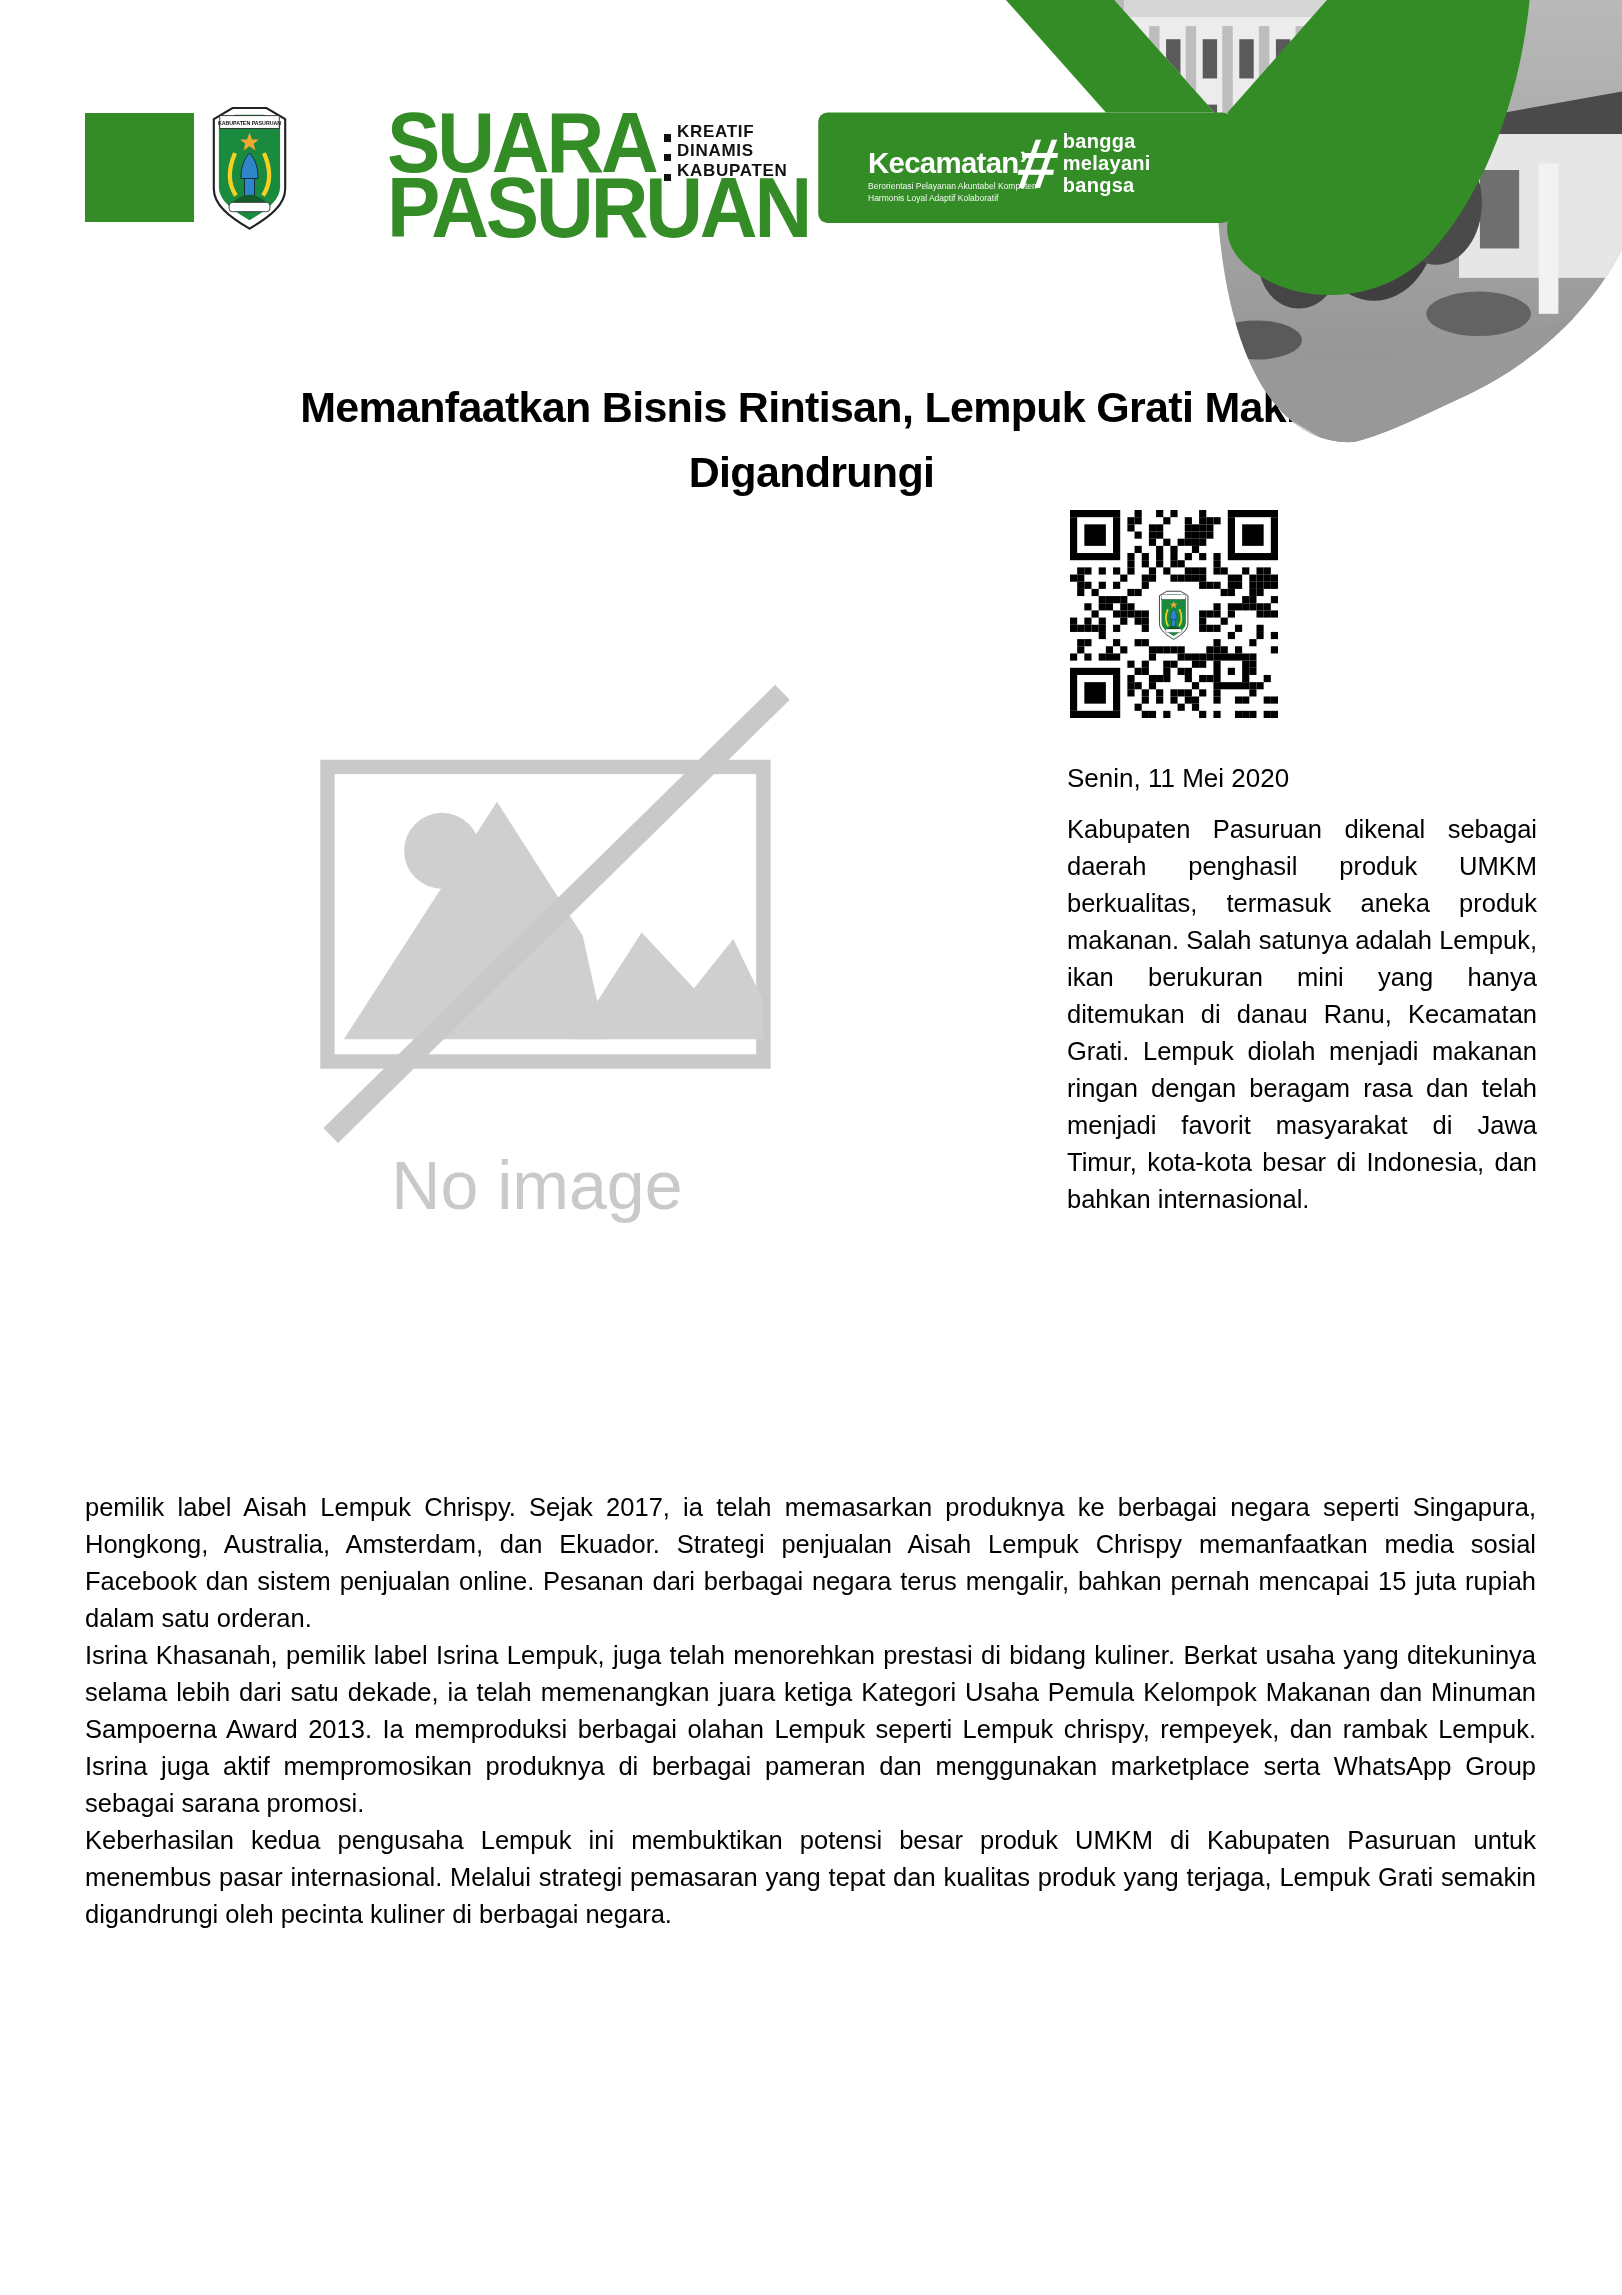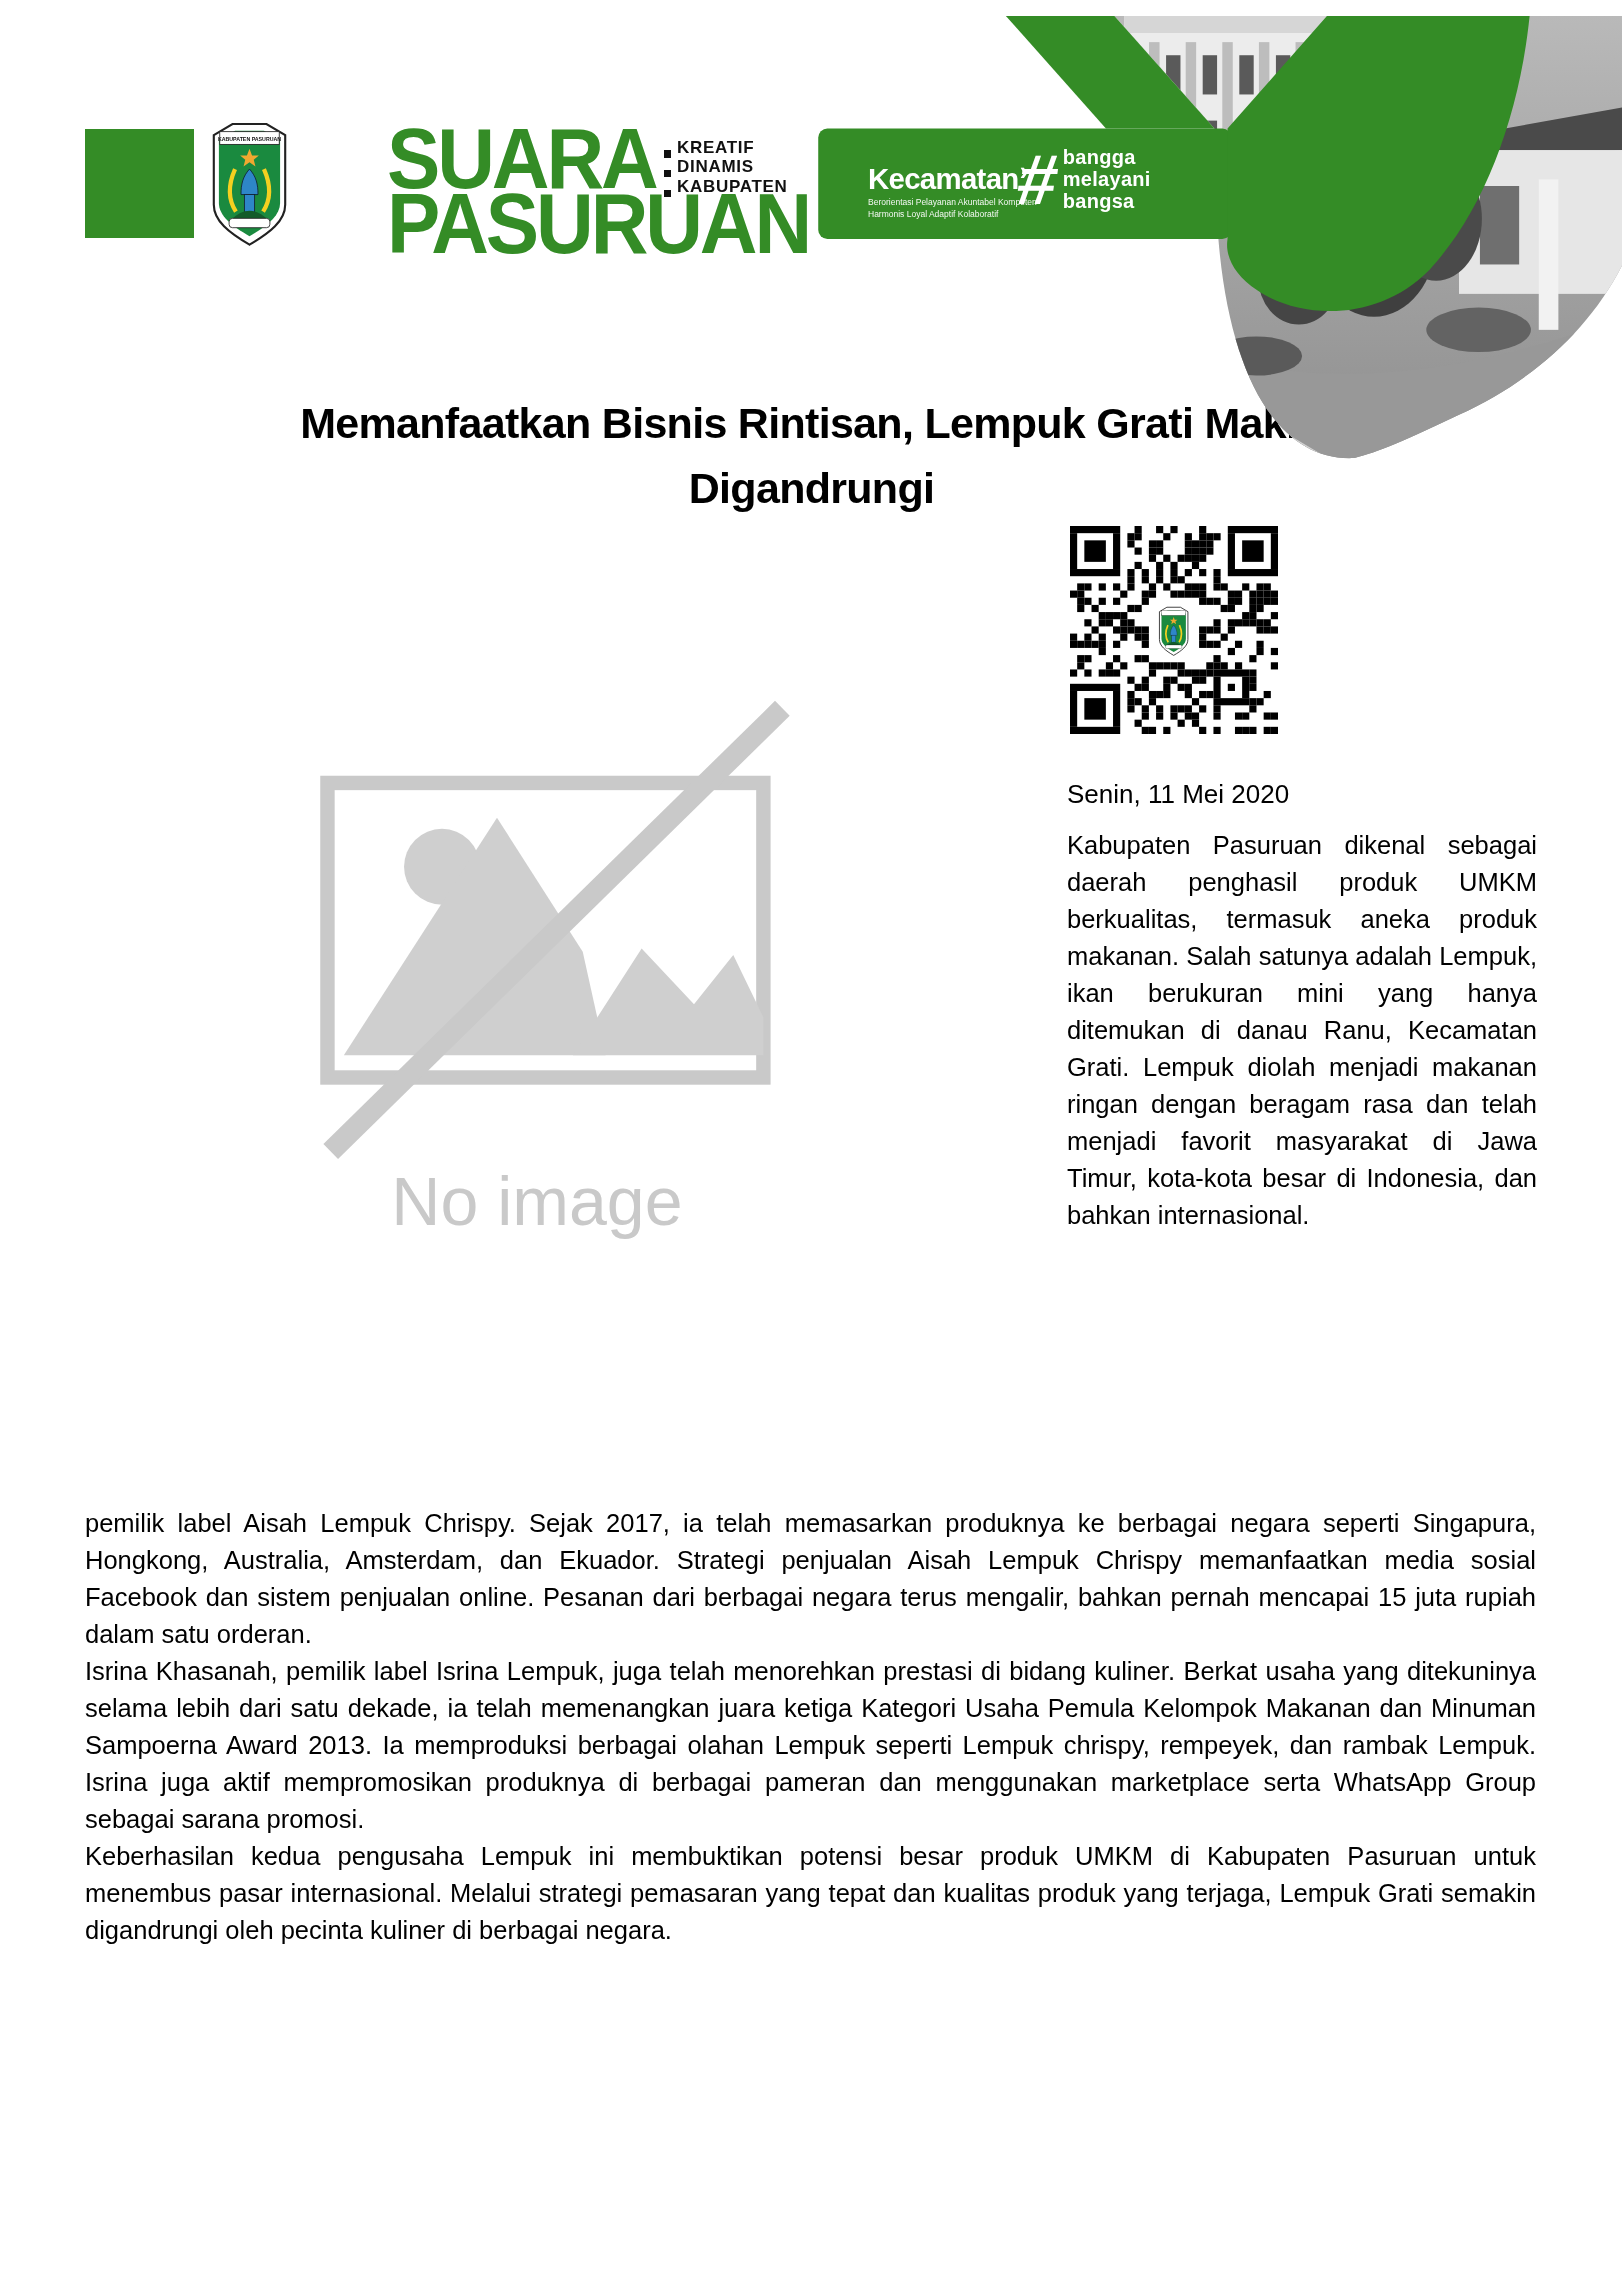--- a/index.html
+++ b/index.html
@@ -1,17 +1,17 @@
 <!DOCTYPE html>
 <html style="font-size:10.5px"><head>
 <meta charset="utf-8">
 <style>
   html,body{margin:0;padding:0;background:#fff;}
   .page{position:relative;width:1623px;height:1940px;background:#fff;overflow:hidden;
-        font-family:"Liberation Sans",sans-serif;color:#000;margin-top:16px;}
+        font-family:"Liberation Sans",sans-serif;color:#000;}
   
   .green-square{position:absolute;left:85px;top:113px;width:109px;height:109px;background:#348C26;}
   .crest{position:absolute;left:207px;top:102px;width:85px;height:131px;}
   .brand{position:absolute;left:387px;top:110px;color:#348C26;font-weight:bold;
          transform:scaleX(.94);transform-origin:left top;white-space:nowrap;}
   .brand .ln{display:block;font-size:85px;line-height:65px;letter-spacing:-3.3px;}
   .tagline{position:absolute;left:664px;top:122px;}
   .tagline .trow{display:flex;align-items:flex-end;height:19.6px;}
   .tagline .sq{width:7.2px;height:7.2px;background:#111;margin-right:5.9px;flex:0 0 auto;}
   .tagline .tlabel{font-size:17px;font-weight:bold;letter-spacing:0.7px;color:#111;white-space:nowrap;}

